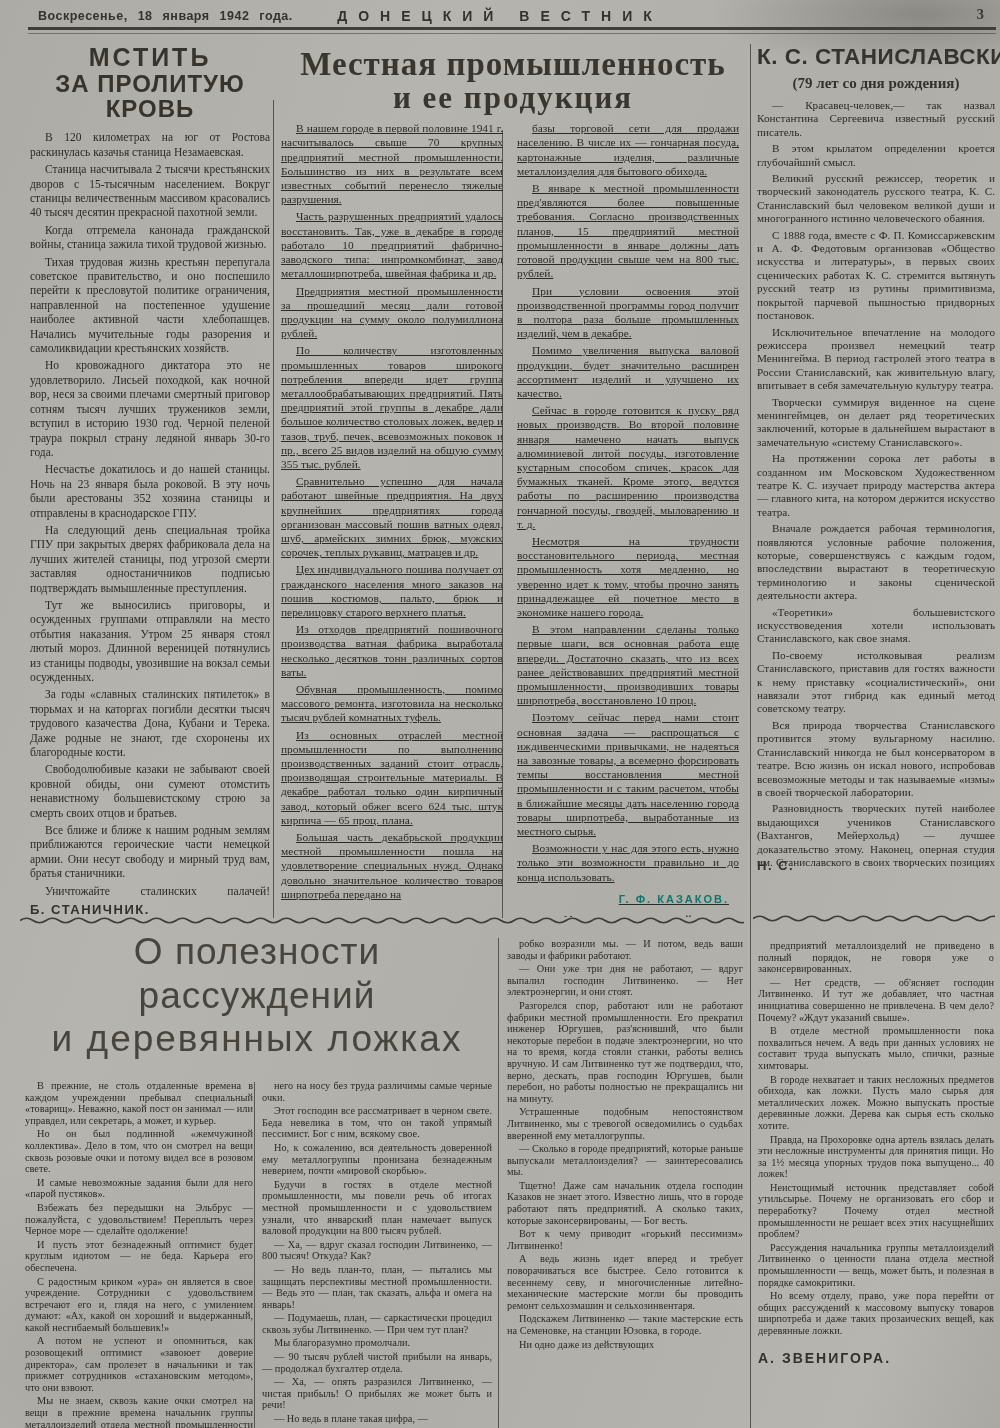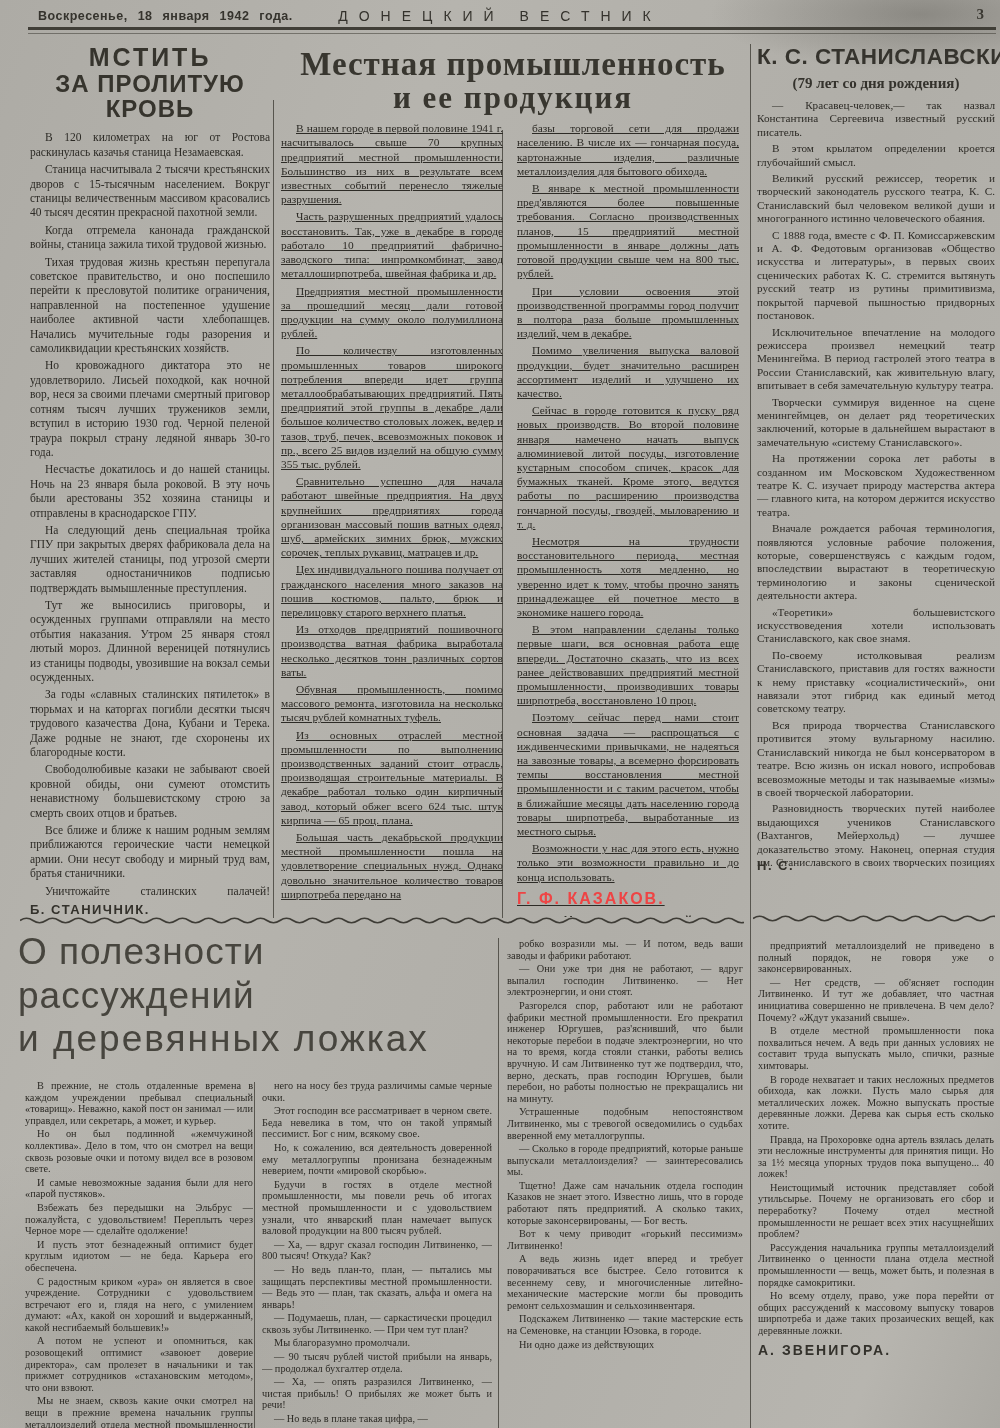--- a/index.html
+++ b/index.html
@@ -10,21 +10,21 @@
       radial-gradient(ellipse 500px 300px at 10% 95%, rgba(120,118,110,.18), rgba(120,118,110,0) 70%),
       linear-gradient(110deg,#adaba5,#b6b4ae 30%,#b0aea8 62%,#b7b5af 90%,#aaa8a2);
     font-family:"Liberation Serif","DejaVu Serif",serif;
     color:#2d2b26;
   }
   .page{position:absolute;inset:0;}
   
   .mh-date{position:absolute;top:9px;left:38px;font-family:Liberation Sans, sans-serif;
     font-weight:700;font-size:12.5px;letter-spacing:.5px;word-spacing:6px;color:#35332d;}
   .mh-title{position:absolute;top:8px;left:0;width:1000px;text-align:center;
-    font-family:"Liberation Sans","DejaVu Sans",sans-serif;font-weight:400;font-size:14px;
+    font-family:"Liberation Sans","DejaVu Sans",sans-serif;font-weight:700;font-size:14px;
     letter-spacing:11px;color:#34322c;}
   .mh-page{position:absolute;top:6px;right:16px;font-weight:700;font-size:15px;color:#3a3832;}
   .rule-thick{position:absolute;top:27px;left:28px;right:4px;height:3px;background:#403e37;}
   .rule-thin{position:absolute;top:33px;left:28px;right:4px;height:1px;background:rgba(64,62,55,.55);}
   
   .vr{position:absolute;width:1px;background:#57554e;}
   
   .para{margin:0 0 3px 0;text-indent:15px;text-align:justify;}
   .flow{overflow:hidden;}
   .sig{font-family:"Liberation Sans","DejaVu Sans",sans-serif;font-weight:700;
@@ -37,47 +37,47 @@
   .titleA .t2{display:block;font-size:24px;letter-spacing:1px;}
   .bodyA{font-size:11.5px;line-height:14.4px;height:770px;}
   .colA .sig{font-size:13px;margin-top:2px;padding-right:6px;}
   
   .mid{position:absolute;left:281px;top:48px;width:464px;height:874px;}
   .titleMid{margin:0 0 8px 0;text-align:center;font-weight:700;color:#38362f;line-height:1.02;}
   .titleMid .t1{display:block;font-size:33px;letter-spacing:1px;}
   .titleMid .t2{display:block;font-size:31px;letter-spacing:2px;}
   .mid-cols{display:flex;gap:14px;}
   .mcol{width:222px;font-size:11.4px;line-height:14.2px;height:796px;text-decoration:underline;}
-  .sig-kazakov{font-family:"Liberation Sans","DejaVu Sans",sans-serif;font-weight:700;font-size:16px;
-    text-align:left;letter-spacing:2px;margin:8px 10px 6px 0;color:#ef4444;}
+  .sig-kazakov{font-family:"Liberation Sans","DejaVu Sans",sans-serif;font-weight:700;font-size:11px;
+    text-align:right;letter-spacing:2px;margin:8px 10px 6px 0;color:#0f766e;}
   .role{font-family:"Liberation Sans","DejaVu Sans",sans-serif;font-weight:700;font-size:12.5px;
     text-align:center;line-height:1.5;color:#35332d;padding:0 6px;}
   
   .colD{position:absolute;left:757px;top:44px;width:238px;height:872px;}
   .titleStan{margin:0 0 5px 0;text-align:center;font-family:"Liberation Sans","DejaVu Sans",sans-serif;
     font-weight:700;font-size:22.5px;letter-spacing:.5px;color:#35332d;white-space:nowrap;}
   .subStan{text-align:center;font-weight:700;font-size:15px;margin-bottom:7px;color:#34322c;}
   .bodyD{font-size:11.2px;line-height:13.4px;height:772px;}
   .colD .sig{font-size:13px;margin-top:-13px;padding-right:4px;}
   
   .wavy{position:absolute;height:9px;}
   .wavy svg{display:block;}
   
-  .titleLozhki{position:absolute;left:18px;top:930px;width:478px;margin:0;
+  .titleLozhki{position:absolute;left:18px;top:930px;width:478px;margin:0;text-align:center;
     font-family:"Liberation Sans","DejaVu Sans",sans-serif;font-weight:400;color:#47453e;
     line-height:1.18;}
   .titleLozhki .t1{display:block;font-size:37px;letter-spacing:1px;}
   .titleLozhki .t2{display:block;font-size:37px;letter-spacing:2px;}
   .bcol{position:absolute;font-size:10.3px;line-height:11.6px;overflow:hidden;}
   .bcol .para{margin-bottom:2px;text-indent:12px;}
   .bcol1{left:25px;top:1080px;width:228px;height:348px;}
   .bcol2{left:262px;top:1080px;width:230px;height:348px;}
   .bcol3{left:507px;top:938px;width:236px;height:490px;}
   .bcol4{left:758px;top:940px;width:236px;height:488px;}
-  .bcol4 .sig{font-size:14px;letter-spacing:2px;margin-top:8px;padding-right:20px;}
+  .bcol4 .sig{font-size:14px;letter-spacing:2px;margin-top:16px;padding-right:20px;}
 </style>
 </head>
 <body>
 
 <div class="page">
 
   <div class="mh-date">Воскресенье, 18 января 1942 года.</div>
   <div class="mh-title">ДОНЕЦКИЙ ВЕСТНИК</div>
   <div class="mh-page">3</div>
   <div class="rule-thick"></div>

